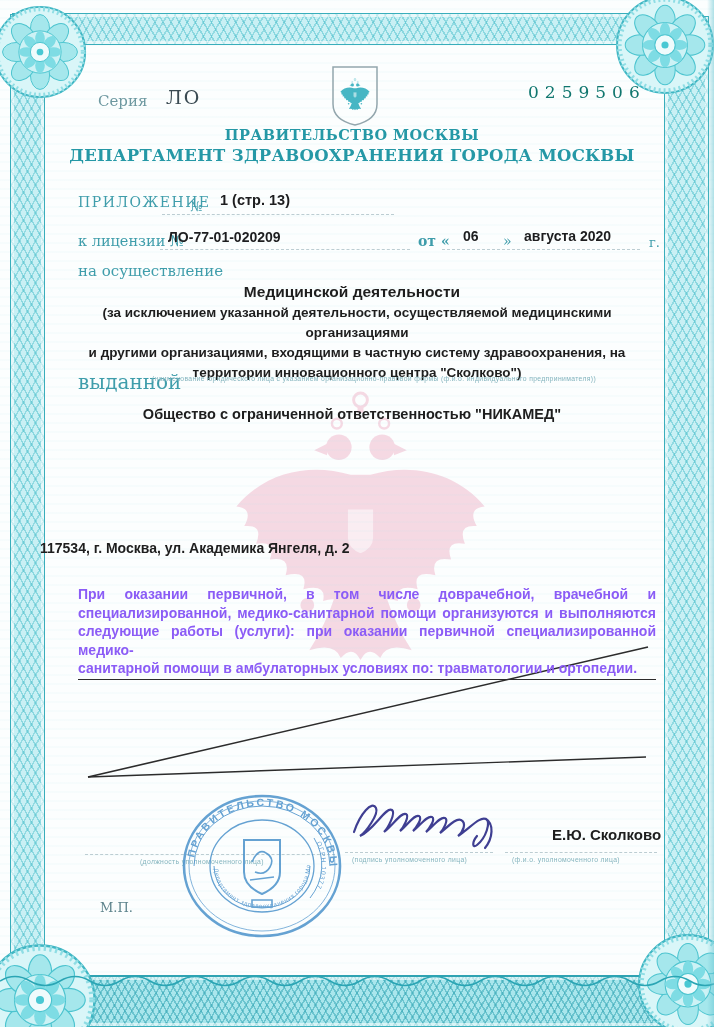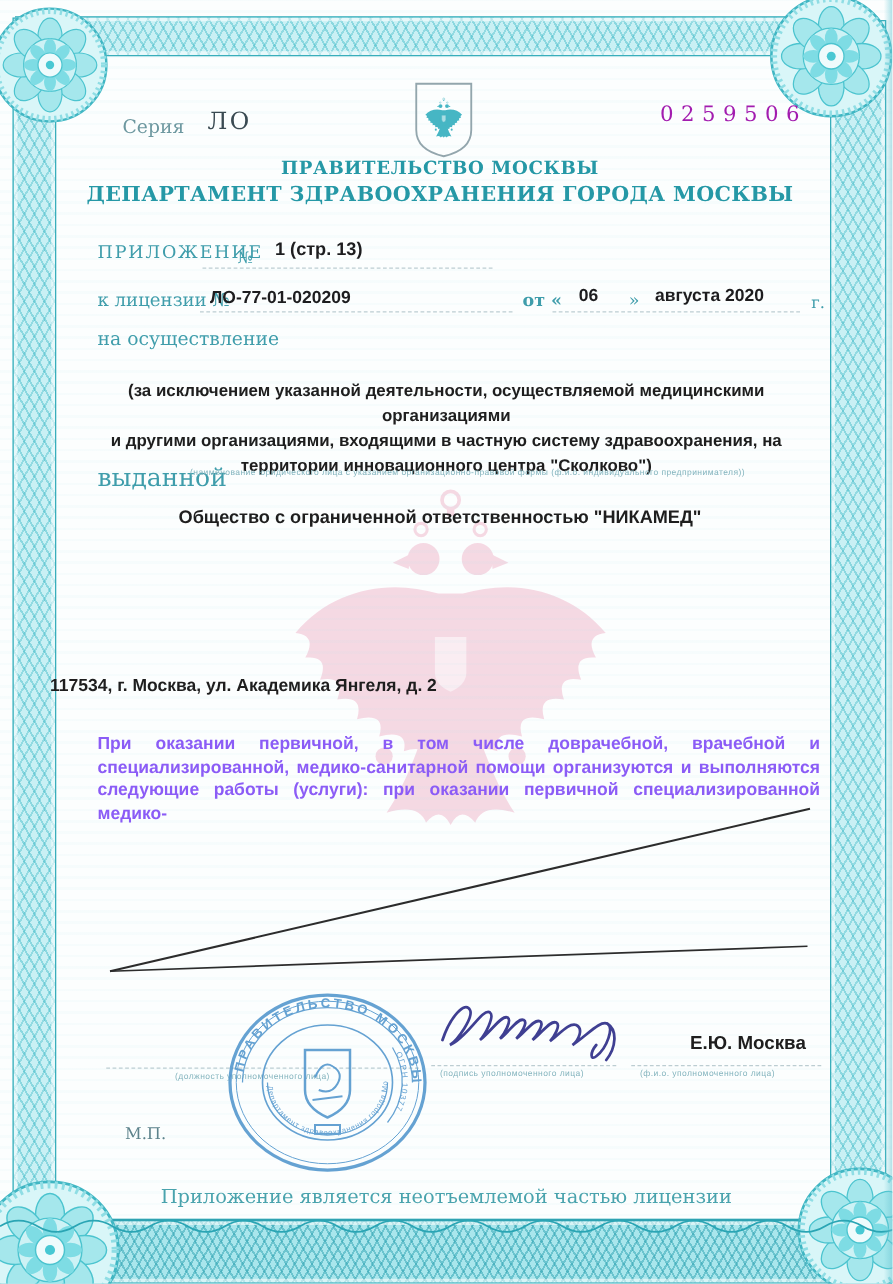--- a/index.html
+++ b/index.html
@@ -30,21 +30,21 @@
 
   
   .teal-serif{font-family:"DejaVu Serif","Liberation Serif",serif;color:#3f9dab;}
   .val{font-weight:bold;color:#1d1d1f;}
   .dash{position:absolute;border-top:1.5px dashed #bccdd2;z-index:2;}
   .cap{position:absolute;font-size:6.8px;color:#84b4be;letter-spacing:.35px;z-index:2;white-space:nowrap;}
 
   
   .series-label{left:98px;top:92px;font-size:15px;z-index:2;color:#6d98a0;font-family:"DejaVu Serif",serif;}
   .series-value{left:166px;top:86px;font-size:19px;letter-spacing:2px;color:#3a4a52;font-family:"DejaVu Serif",serif;z-index:2;}
-  .document-number{left:528px;top:82px;font-size:17px;letter-spacing:6px;color:#a21caf;font-family:"DejaVu Serif",serif;z-index:2;}
+  .document-number{left:528px;top:82px;font-size:17px;letter-spacing:6px;color:#0f766e;font-family:"DejaVu Serif",serif;z-index:2;}
   .emblem{left:330px;top:64px;z-index:2;color:#46b6c4;}
   .header-government{left:40px;right:50px;top:126px;text-align:center;font-family:"DejaVu Serif",serif;
       font-weight:bold;font-size:14.5px;color:#2598a6;letter-spacing:.5px;z-index:2;}
   .header-department{left:40px;right:50px;top:146px;text-align:center;font-family:"DejaVu Serif",serif;
       font-weight:bold;font-size:16.5px;color:#2598a6;letter-spacing:.3px;z-index:2;}
 
   
   .annex-label{left:78px;top:194px;font-size:14px;letter-spacing:1.5px;z-index:2;}
   .annex-no{left:190px;top:199px;font-size:13px;z-index:2;}
   .annex-value{left:220px;top:192px;font-size:14.5px;z-index:2;}
@@ -182,38 +182,40 @@
   <div class="abs val license-number">ЛО-77-01-020209</div>
   <div class="dash" style="left:160px;top:249px;width:250px"></div>
   <div class="abs teal-serif date-open">от «</div>
   <div class="abs val date-day">06</div>
   <div class="abs teal-serif date-close">»</div>
   <div class="abs val date-month">августа 2020</div>
   <div class="dash" style="left:442px;top:249px;width:198px"></div>
   <div class="abs teal-serif date-suffix">г.</div>
 
   <div class="abs teal-serif activity-intro">на осуществление</div>
+  <div class="abs activity-title">Медицинской деятельности</div>
   <div class="abs activity-note">(за исключением указанной деятельности, осуществляемой медицинскими организациями
 и другими организациями, входящими в частную систему здравоохранения, на
 территории инновационного центра "Сколково")</div>
 
   <div class="abs teal-serif issued-label">выданной</div>
   <div class="cap issued-caption">(наименование юридического лица с указанием организационно-правовой формы  (ф.и.о. индивидуального предпринимателя))</div>
   <div class="abs organization">Общество с ограниченной ответственностью "НИКАМЕД"</div>
 
   <svg class="abs eagle-watermark" width="335" height="300" viewBox="0 0 340 300">
       <use href="#eagle"></use>
     </svg>
 
   <div class="abs address-value">117534, г. Москва, ул. Академика Янгеля, д. 2</div>
 
   <div class="abs services">
     <div class="svc-line">При оказании первичной, в том числе доврачебной, врачебной и</div>
     <div class="svc-line">специализированной, медико-санитарной помощи организуются и выполняются</div>
     <div class="svc-line">следующие работы (услуги): при оказании первичной специализированной медико-</div>
+    <div class="svc-line last">санитарной помощи в амбулаторных условиях по: травматологии и ортопедии.</div>
   </div>
 
   <svg class="abs strike-svg" width="714" height="1027">
     <line x1="648" y1="647" x2="88" y2="777" stroke="#2c2c2c" stroke-width="1.6"></line>
     <line x1="88" y1="777" x2="646" y2="757" stroke="#2c2c2c" stroke-width="1.4"></line>
   </svg>
 
   <div class="dash" style="left:85px;top:854px;width:250px"></div>
   <div class="cap" style="left:140px;top:858px">(должность уполномоченного лица)</div>
 
@@ -240,21 +242,20 @@
       <textPath href="#stampSide" startOffset="8%">ОГРН 10377</textPath>
     </text>
   </svg>
 
   <svg class="abs signature-svg" width="170" height="66" viewBox="0 0 170 66">
     <path d="M10 46 C16 28 28 14 32 22 C35 28 22 46 16 50 C30 44 42 20 48 24 C52 27 44 42 40 46 C50 38 57 26 62 28 C66 30 59 42 56 45 C64 39 70 28 75 30 C79 32 72 42 69 45 C77 39 83 29 88 31 C92 33 85 43 82 46 C90 40 96 30 101 32 C105 34 99 44 96 47 C104 41 111 32 117 34 C123 37 119 46 114 50 C126 42 136 30 142 33 C147 36 142 52 133 59 C128 63 128 56 133 50 M142 33 C150 38 149 52 141 62" fill="none" stroke="#3f3f92" stroke-width="2.2" stroke-linecap="round"></path>
   </svg>
   <div class="dash" style="left:345px;top:852px;width:148px"></div>
   <div class="cap" style="left:352px;top:856px">(подпись уполномоченного лица)</div>
 
-  <div class="abs signer-name">Е.Ю. Москва</div>
+  <div class="abs signer-name">Е.Ю. Сколково</div>
   <div class="dash" style="left:505px;top:852px;width:152px"></div>
   <div class="cap" style="left:512px;top:856px">(ф.и.о. уполномоченного лица)</div>
 
   <div class="abs stamp-place">М.П.</div>
 
-  <div class="abs footer-note">Приложение является неотъемлемой частью лицензии</div>
 
 </div>
 
 </body></html>

